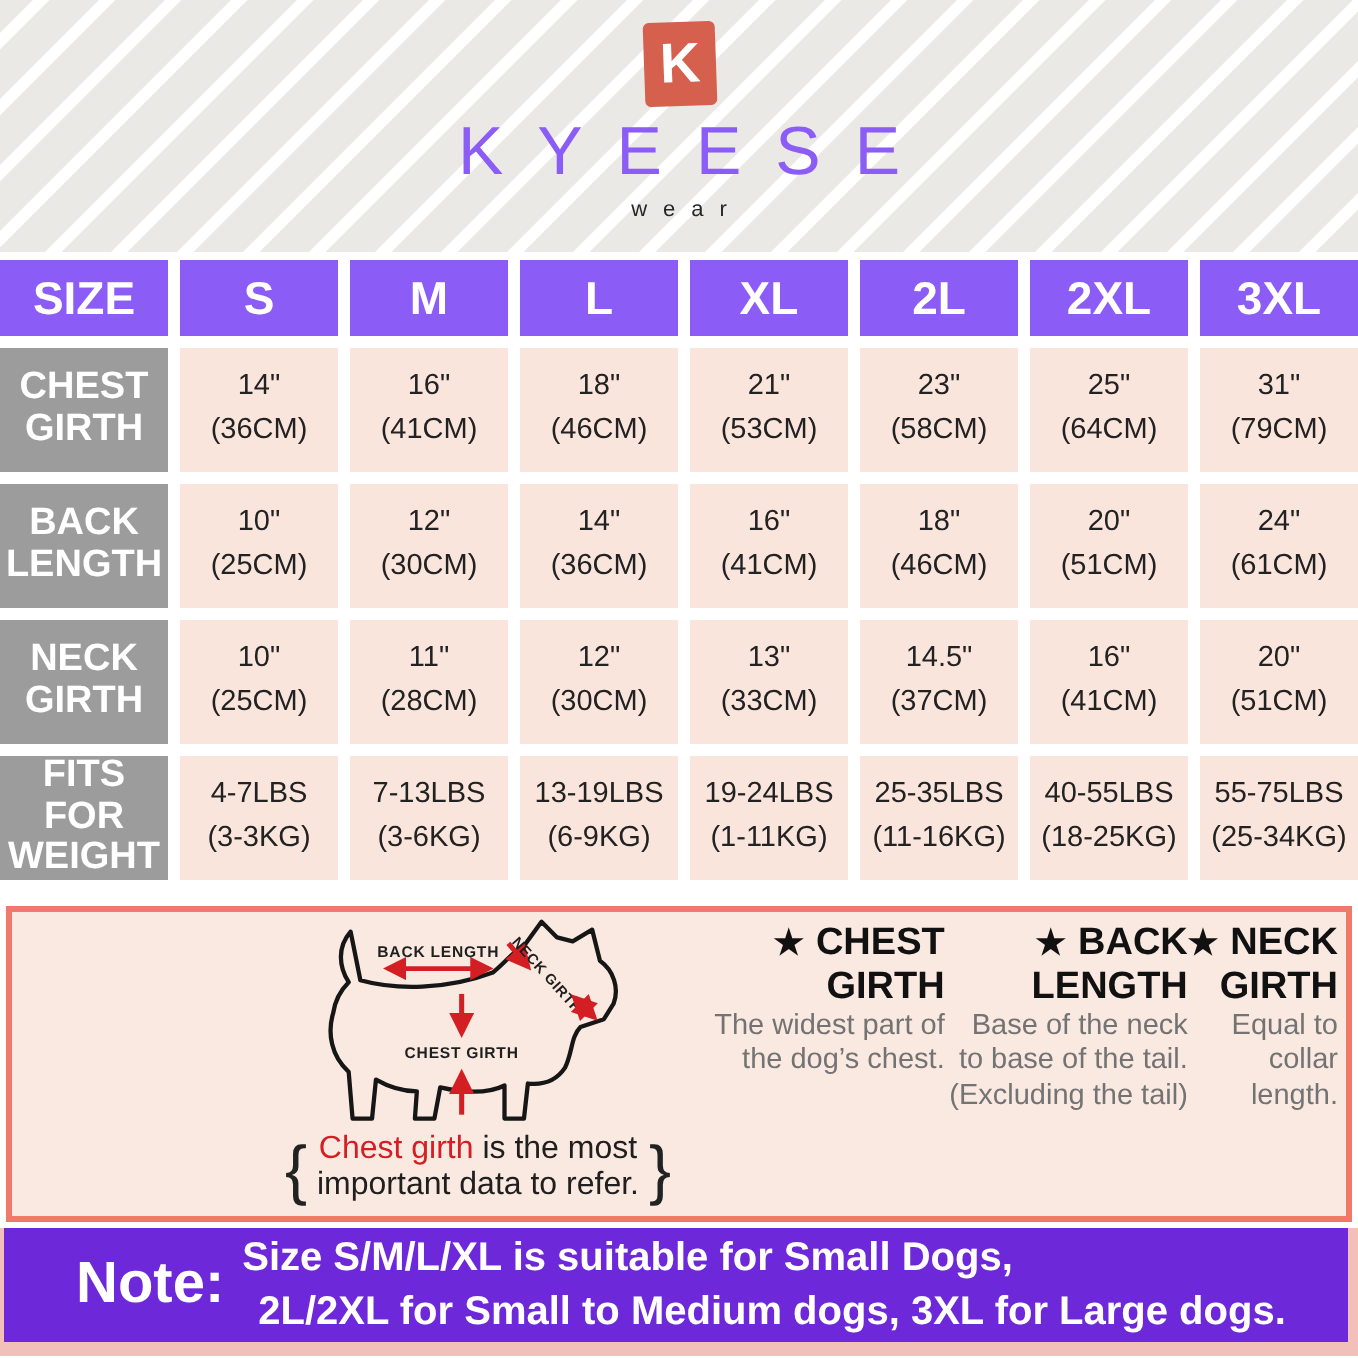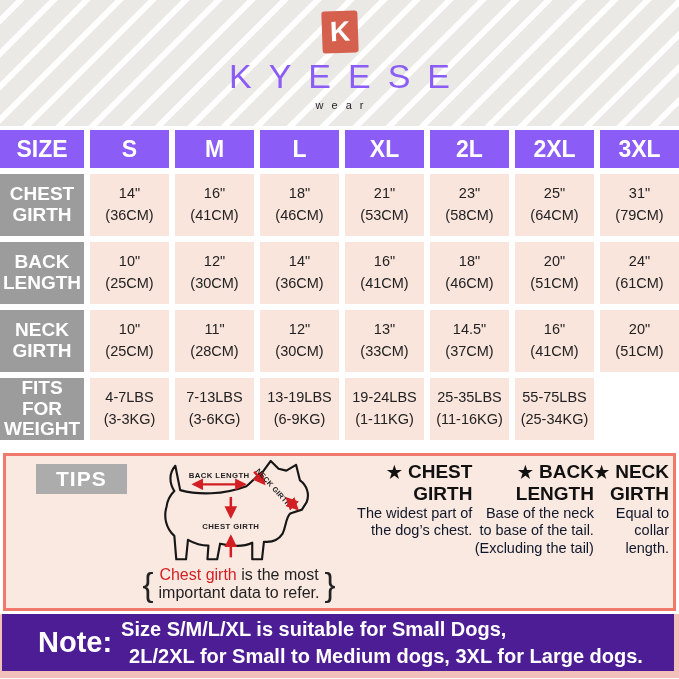--- a/index.html
+++ b/index.html
@@ -28,26 +28,26 @@
     font-size:21px;padding:3px 20px;letter-spacing:1px;}
   .dog-svg{position:absolute;left:130px;top:2px;width:214px;height:112px;}
   .caption{position:absolute;left:108px;top:110px;width:250px;display:flex;align-items:center;justify-content:center;gap:5px;}
   .brace{font-size:33px;font-weight:400;color:#222;line-height:.9;}
   .cap-lines{font-weight:400;font-size:16px;color:#1f1f1f;text-align:center;line-height:1.15;}
   .hl{color:#D31F23;}
   .tips-right{position:absolute;left:348px;right:4px;top:5px;bottom:4px;display:flex;flex-direction:row;
     justify-content:space-around;text-align:right;}
   .tip-item .t{font-weight:700;font-size:19px;color:#111;}
   .tip-item .star{font-size:17px;margin-right:6px;}
-  .tip-item .d{font-size:14.5px;color:#0f172a;line-height:1.2;}
+  .tip-item .d{font-size:14.5px;color:#737373;line-height:1.2;}
   .tip-item .d:empty{display:none;}
 
   
   .note-wrap{margin-top:3px;height:64px;background:#F3C0B9;padding:0 5px 0 2px;}
-  .note{height:57px;background:#4c1d95;color:#fff;display:flex;align-items:center;gap:9px;padding-left:36px;}
+  .note{height:57px;background:#6d28d9;color:#fff;display:flex;align-items:center;gap:9px;padding-left:36px;}
   .note-label{font-size:29px;font-weight:800;}
   .note-lines{font-size:20px;font-weight:700;line-height:1.32;}
   .note-lines .l2{padding-left:8px;}
 </style>
 </head>
 <body>
 
 <div class="page">
 
   <header class="brand-header">
@@ -183,27 +183,30 @@
       </div>
     <div class="c data">
         <span>19-24LBS</span>
         <span>(1-11KG)</span>
       </div>
     <div class="c data">
         <span>25-35LBS</span>
         <span>(11-16KG)</span>
       </div>
     <div class="c data">
+        <span>40-55LBS</span>
+        <span>(18-25KG)</span>
+      </div>
+    <div class="c data">
         <span>55-75LBS</span>
         <span>(25-34KG)</span>
       </div>
   </div>
 
   <section class="tips">
-    <div class="tips-badge">TIPS</div>
 
     <svg class="dog-svg" viewBox="0 0 205 115">
       <defs>
         <marker id="ah" viewBox="0 0 10 10" refX="8" refY="5" markerWidth="5" markerHeight="5" orient="auto-start-reverse">
           <path d="M0,0L10,5L0,10z" fill="#D31F23"></path>
         </marker>
       </defs>
       <path fill="none" stroke="#161616" stroke-width="2.2" stroke-linejoin="round" stroke-linecap="round" d="M33,8 C26,16 27,26 32,34 C28,38 25,43 24,50 C21,60 23,72 32,80 L34,104 L44,104 L46,84
            C53,88 60,90 67,90 L66,104 L76,104 L79,88 C92,91 104,91 112,87 L112,104 L122,104 L124,86
            C133,87 139,84 143,78 C147,70 146,62 151,57 L163,53 L168,45 C171,37 168,28 161,23

